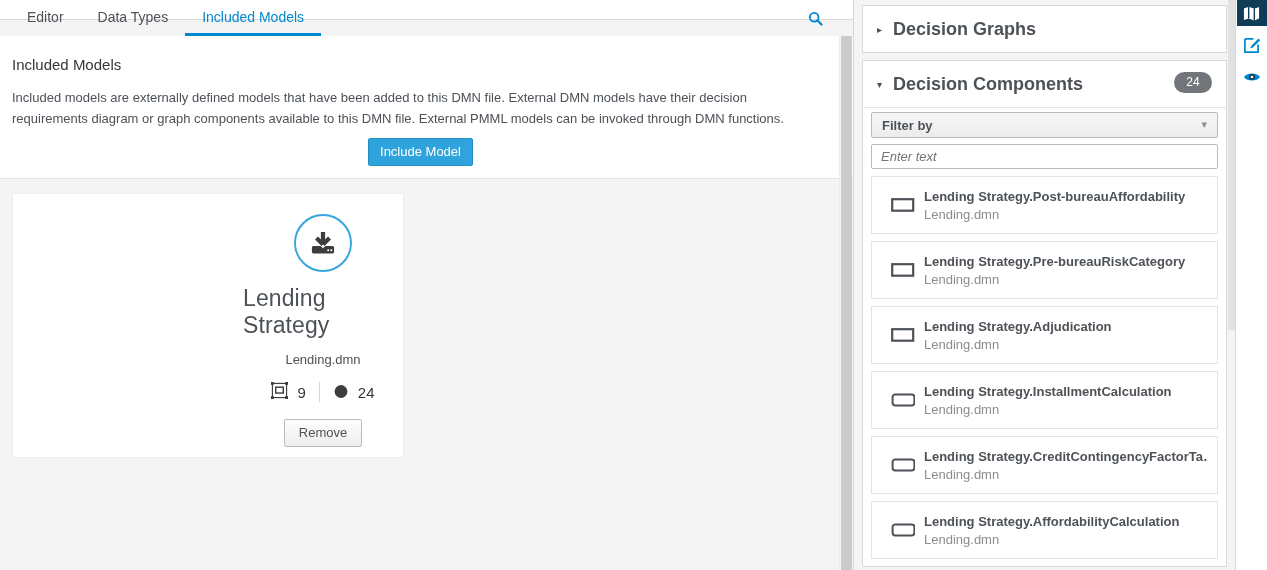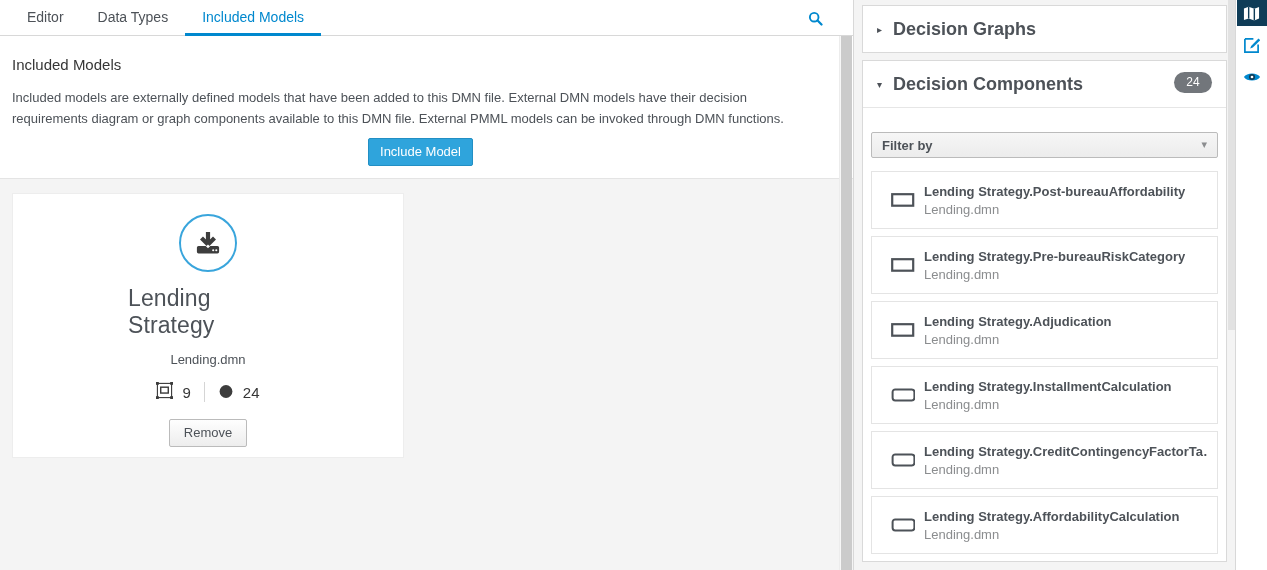--- a/index.html
+++ b/index.html
@@ -8,21 +8,21 @@
     font-family: "Liberation Sans", sans-serif;
     background: #f5f5f5;
     overflow: hidden;
   }
   .app { position: relative; width: 1267px; height: 570px; display: flex; }
 
   
   .main-col { width: 853px; height: 570px; position: relative; background: #f4f4f4; }
 
   .tabbar {
-    height: 36px; background: #ffffff; position: relative;
+    height: 20px; background: #ffffff; position: relative;
     display: flex; align-items: flex-start; padding-left: 10px;
     border-bottom: 1px solid #d8d8d8;
   }
   .tabbar .tabs { display: flex; height: 36px; }
   .tab {
     padding: 0 17px; height: 36px; line-height: 34px;
     font-size: 14px; color: #4d5258; cursor: pointer;
     border-bottom: 3px solid transparent; white-space: nowrap;
   }
   .tab.active { color: #0088ce; border-bottom-color: #0088ce; font-weight: 400; }
@@ -40,21 +40,21 @@
   .include-row { display: flex; justify-content: center; margin-top: 9px; padding-right: 12px; }
   .btn-primary {
     background: #2fa4dc; border: 1px solid #228fc4; color: #fff;
     font-size: 13px; padding: 5px 11px 6px 11px; border-radius: 2px; cursor: pointer;
     font-family: "Liberation Sans", sans-serif;
   }
 
   .cards-area { padding: 14px 12px; }
   .model-card {
     width: 392px; background: #ffffff; border: 1px solid #ededed;
-    padding: 14px 0 10px 0; display: flex; flex-direction: column; align-items: center;
+    padding: 14px 0 10px 0; display: flex; flex-direction: column; align-items: flex-end;
   }
   .card-inner { width: 160px; display: flex; flex-direction: column; align-items: center; }
   .card-icon-ring {
     width: 58px; height: 58px; border-radius: 50%; border: 2px solid #39a5dc;
     display: flex; align-items: center; justify-content: center; margin-top: 6px; margin-bottom: 13px;
   }
   .card-name { font-size: 23px; color: #4d5258; font-weight: 300; letter-spacing: .1px; }
   .card-file { font-size: 13px; color: #4d5258; margin-top: 13px; }
   .card-stats { display: flex; align-items: center; gap: 0; margin-top: 15px; font-size: 15px; color: #363636; }
   .stat { display: flex; align-items: center; gap: 9px; padding: 0 13px; }
@@ -87,21 +87,21 @@
     height: 46px; display: flex; align-items: center; padding: 0 14px;
     cursor: pointer; position: relative;
   }
   .acc-caret { width: 12px; font-size: 10px; color: #4d5258; display:flex; align-items:center; }
   .acc-title { font-size: 18px; font-weight: bold; color: #4d5258; margin-left: 4px; }
   .acc-badge {
     position: absolute; right: 14px; top: 11px;
     background: #72767b; color: #fff; font-size: 12px;
     border-radius: 11px; padding: 3px 12px 4px 12px; min-width: 38px; text-align: center;
   }
-  .acc-body { border-top: 1px solid #e6e6e6; padding: 24px 8px 0 8px; background: #fff; }
+  .acc-body { border-top: 1px solid #e6e6e6; padding: 4px 8px 0 8px; background: #fff; }
 
   .filter-select {
     height: 26px; background: linear-gradient(to bottom,#f6f6f6,#ececec);
     border: 1px solid #bbb; border-radius: 2px; display: flex; align-items: center;
     padding: 0 10px; position: relative; cursor: pointer; margin-bottom: 6px;
   }
   .filter-select .lbl { font-size: 13px; font-weight: bold; color: #4d5258; }
   .filter-select .chev { position: absolute; right: 10px; top: 5px; color: #8b8d8f; font-size: 11px; }
   .filter-input {
     width: 100%; height: 25px; border: 1px solid #bbb; border-radius: 2px;
@@ -230,20 +230,21 @@
           <span class="acc-caret">▾</span>
           <span class="acc-title">Decision Components</span>
           <span class="acc-badge">24</span>
         </div>
 
         <div class="acc-body">
           <div class="filter-select">
             <span class="lbl">Filter by</span>
             <span class="chev">▾</span>
           </div>
+          <input class="filter-input" type="text" placeholder="Enter text" style="">
 
           <div class="comp-list">
 
             <div class="comp-item">
               <div class="comp-icon">
                 <svg width="24" height="16" viewBox="0 0 24 16" aria-hidden="true">
                   <rect x="1.2" y="2.2" width="21" height="11.5" fill="#fff" stroke="#4d5258" stroke-width="2.2"></rect>
                 </svg>
               </div>
               <div class="comp-texts">

